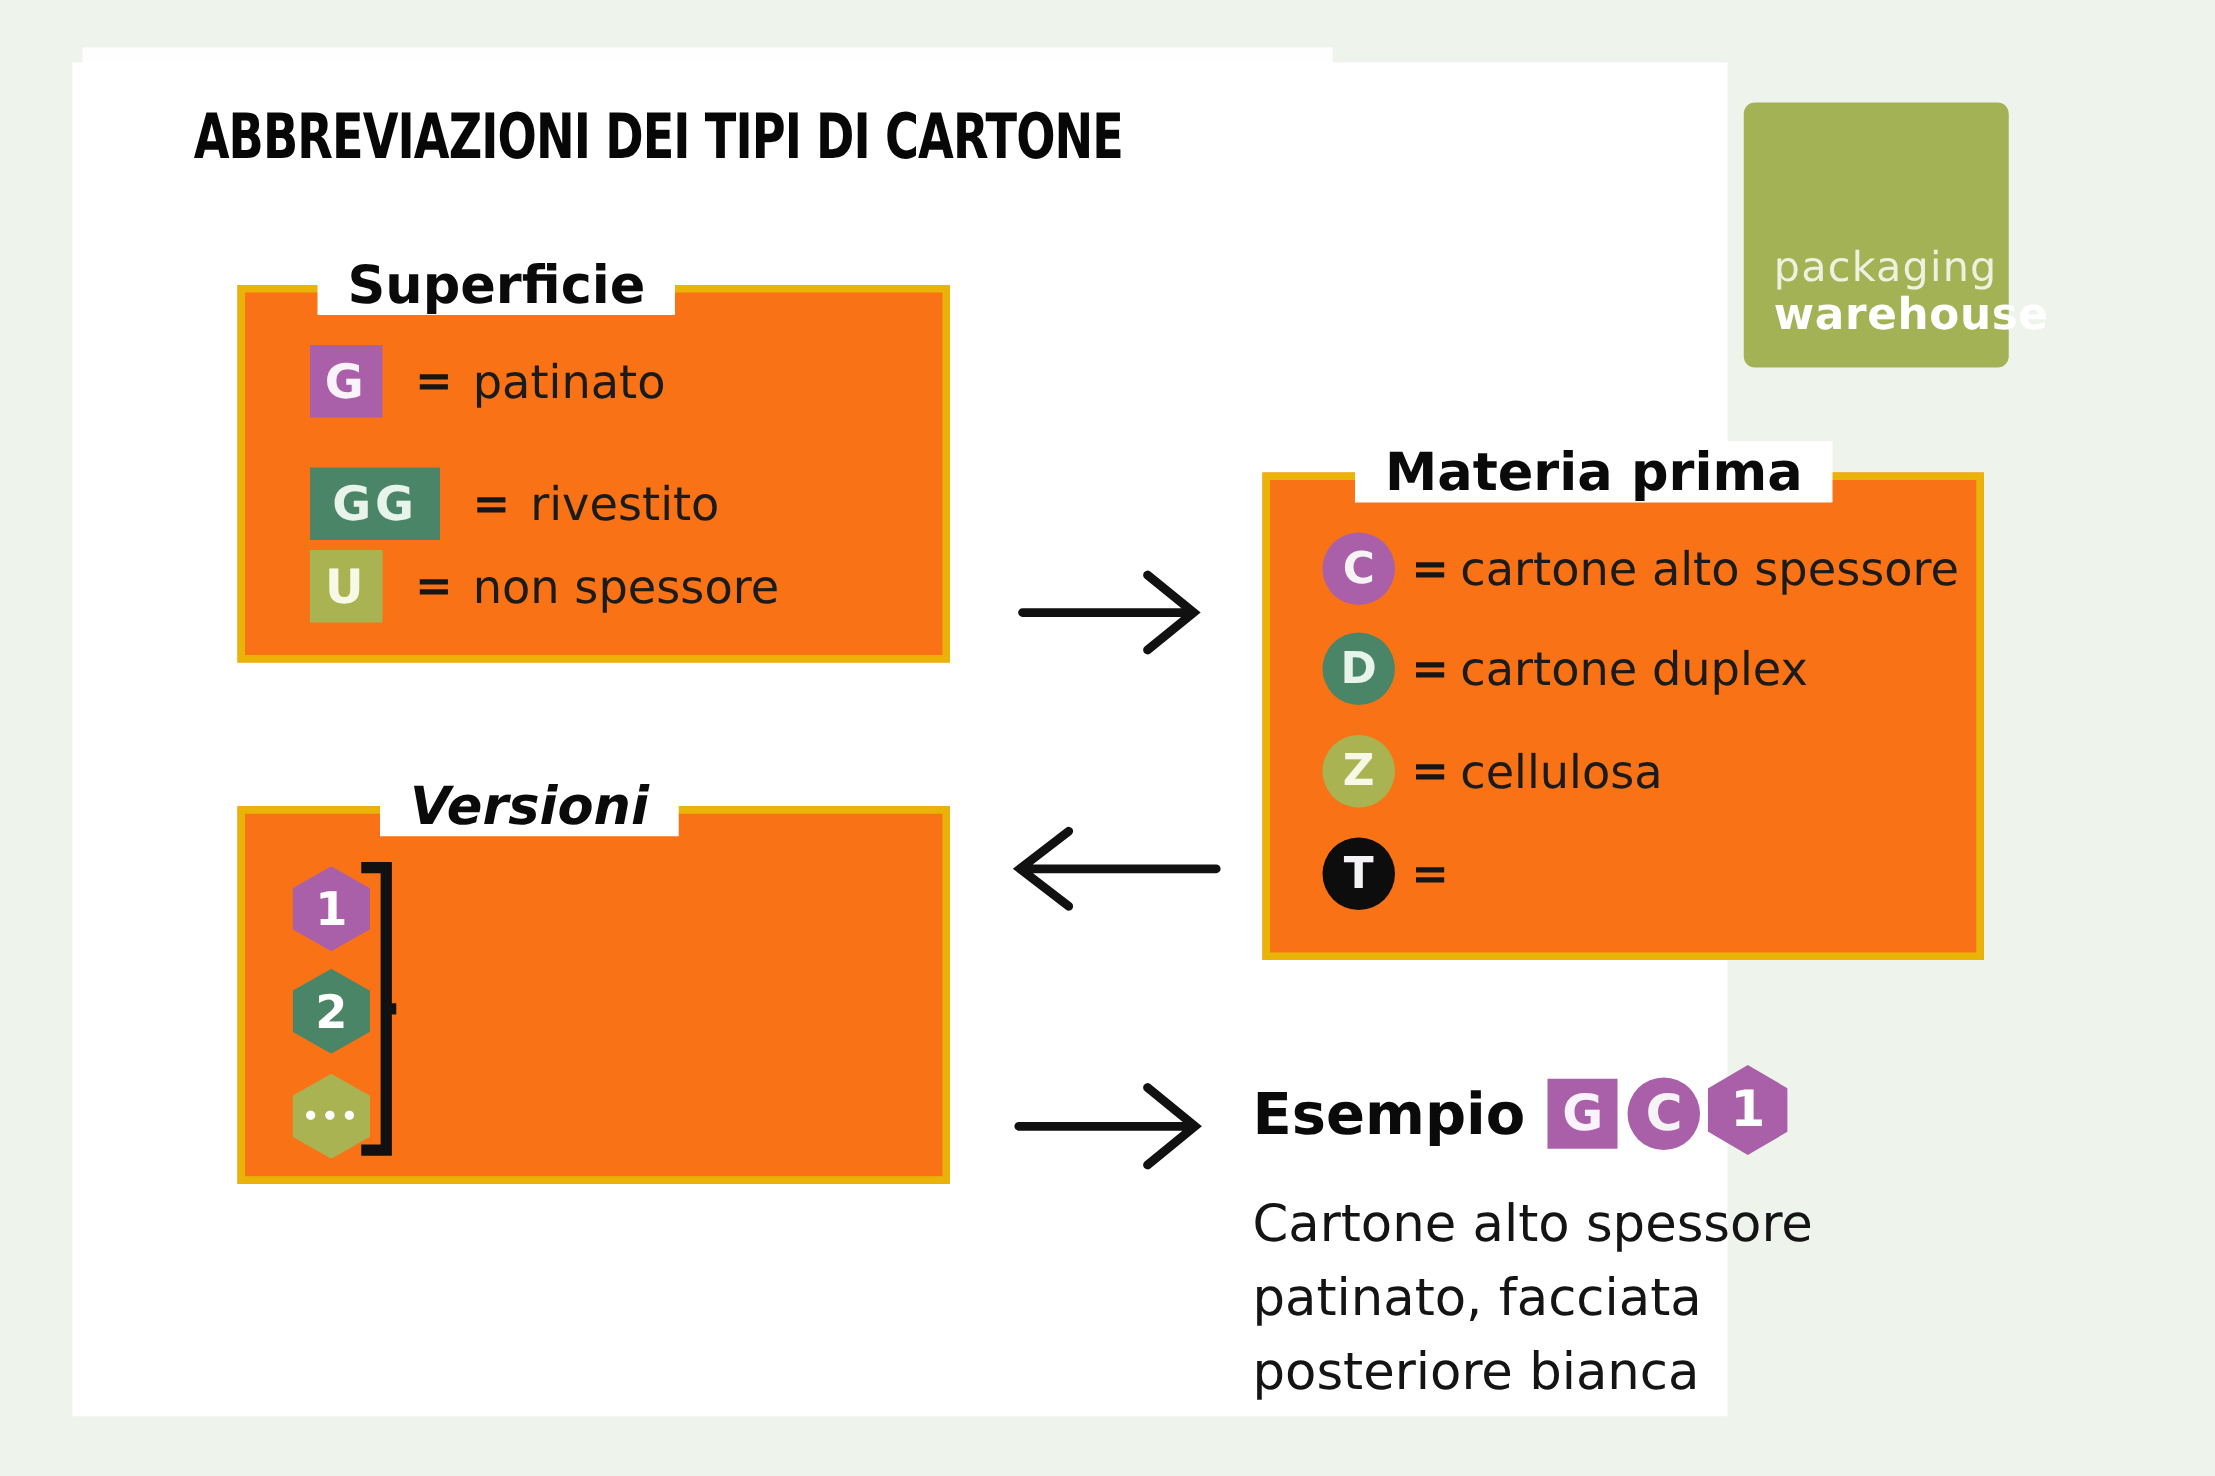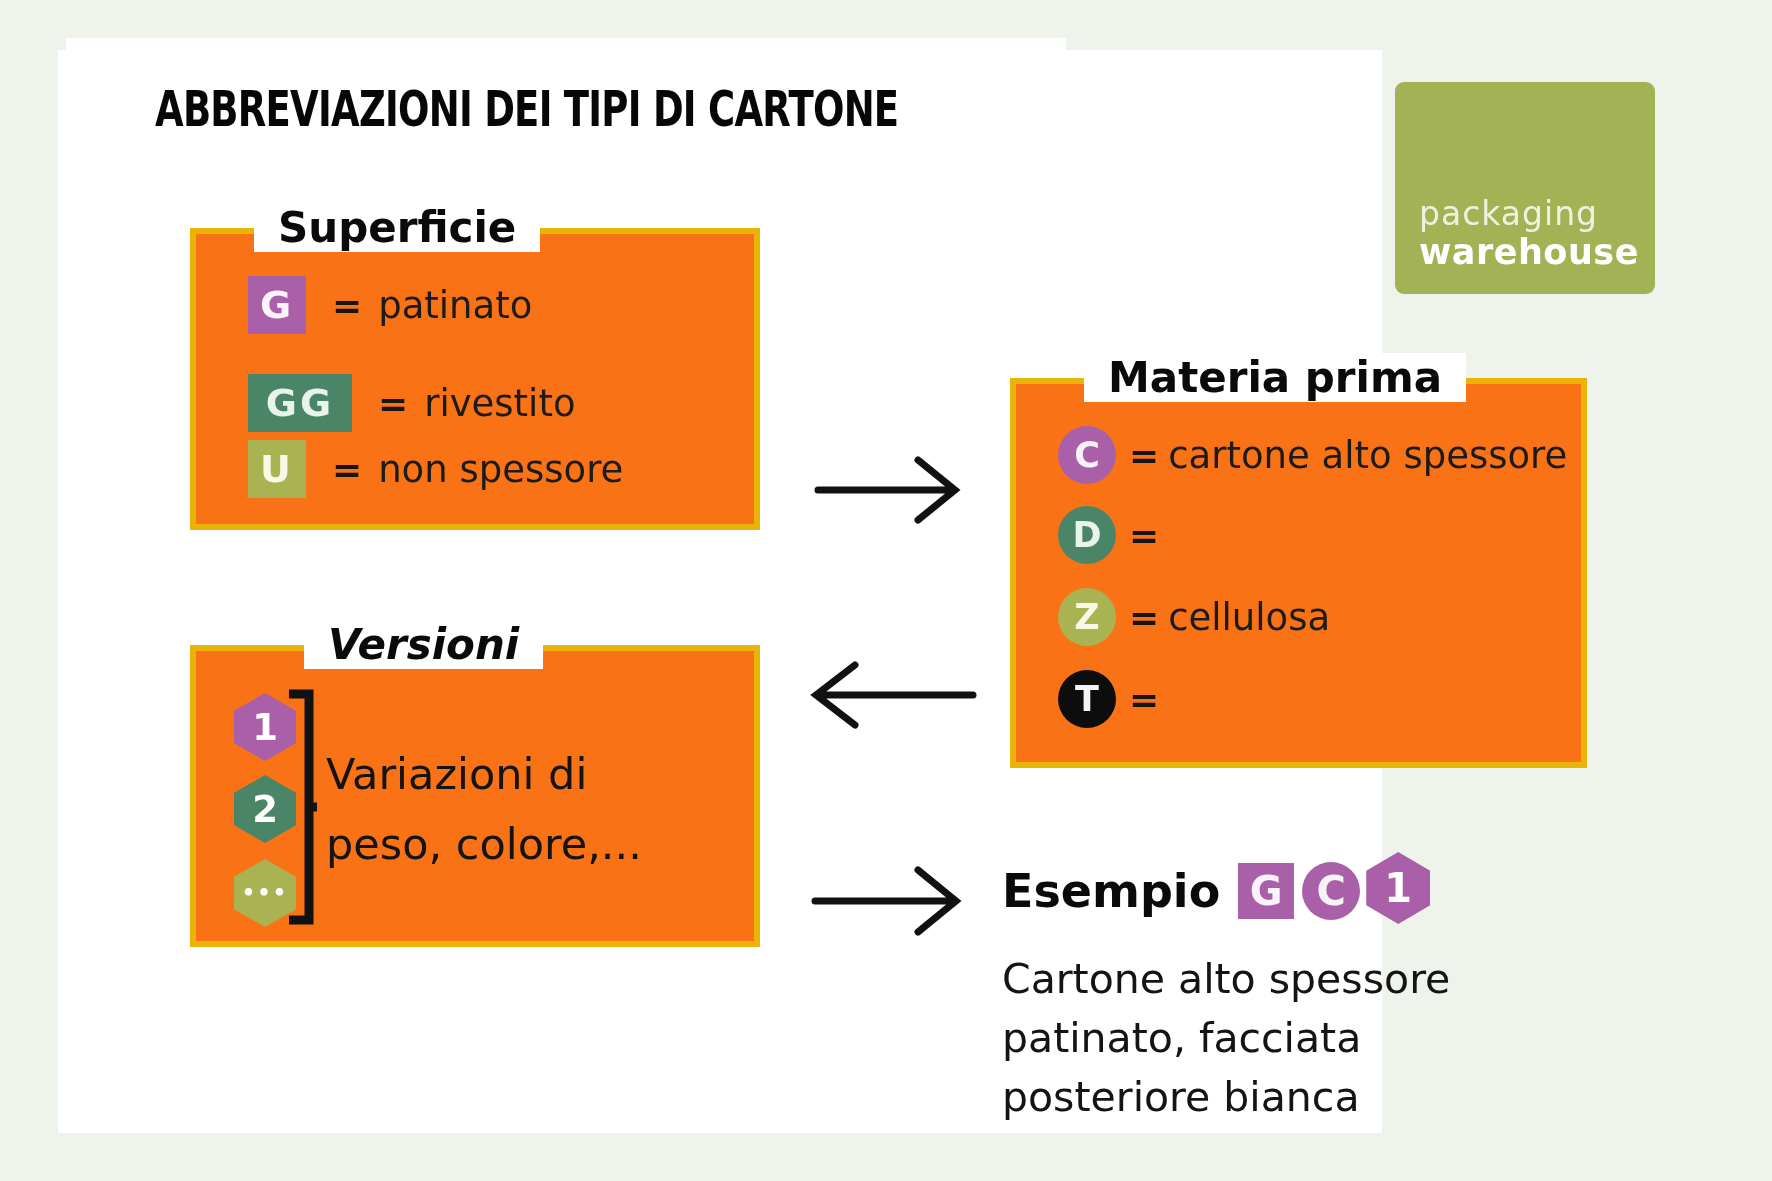--- a/index.html
+++ b/index.html
@@ -21,21 +21,21 @@
   .page-title{
     position:absolute;left:97px;top:30px;
     font-size:50px;font-weight:900;letter-spacing:-1px;
     transform:scaleX(0.74);transform-origin:left center;
     white-space:nowrap;color:#070707;
   }
 
   
   .logo{
     position:absolute;left:1337px;top:32px;width:212px;height:212px;
-    background:#a3b254;border-radius:9px;padding-left:48px;
+    background:#a3b254;border-radius:9px;
   }
   .logo-text{position:absolute;left:24px;bottom:22px;line-height:1.12;}
   .logo-line1{font-size:33px;font-weight:400;color:rgba(255,255,255,.82);letter-spacing:1px;}
   .logo-line2{font-size:35px;font-weight:700;color:#ffffff;letter-spacing:.5px;}
 
   
   .box{position:absolute;border:6px solid #eab308;background:#f97316;}
   .box-title{
     position:absolute;top:-31px;background:#fff;padding:0 24px;
     font-weight:700;font-size:42px;color:#0a0a0a;white-space:nowrap;
@@ -153,20 +153,21 @@
       <span class="box-title">Materia prima</span>
 
       <div class="row row-m0">
         <span class="badge-circle c-purple">C</span>
         <span class="eq">=</span>
         <span class="lbl">cartone alto spessore</span>
       </div>
       <div class="row row-m1">
         <span class="badge-circle c-green">D</span>
         <span class="eq">=</span>
+        <span class="lbl">cartone duplex</span>
       </div>
       <div class="row row-m2">
         <span class="badge-circle c-olive">Z</span>
         <span class="eq">=</span>
         <span class="lbl">cellulosa</span>
       </div>
       <div class="row row-m3">
         <span class="badge-circle c-black">T</span>
         <span class="eq">=</span>
       </div>
@@ -176,24 +177,20 @@
       <span class="box-title">Versioni</span>
 
       <span class="hex hex-v0 c-purple">1</span>
       <span class="hex hex-v1 c-green">2</span>
       <span class="hex hex-v2 c-olive hex-dots">•••</span>
 
       <svg class="bracket" width="34" height="236" viewBox="0 0 34 236">
         <path d="M5 5 H25 V231 H5 M25 118 H33" stroke="#111" stroke-width="9" fill="none"></path>
       </svg>
 
-      <div class="versioni-desc">
-        <div>Variazioni di</div>
-        <div>peso, colore,...</div>
-      </div>
     </section>
 
     <svg class="arrow arrow-1" width="152" height="80" viewBox="0 0 152 80">
       <path d="M5 40 H140 M105 10 L142 40 L105 70" stroke="#111" stroke-width="7" fill="none" stroke-linecap="round"></path>
     </svg>
     <svg class="arrow arrow-2" width="172" height="80" viewBox="0 0 172 80">
       <path d="M167 40 H12 M49 10 L10 40 L49 70" stroke="#111" stroke-width="7" fill="none" stroke-linecap="round"></path>
     </svg>
     <svg class="arrow arrow-3" width="156" height="82" viewBox="0 0 156 82">
       <path d="M5 41 H144 M108 10 L146 41 L108 72" stroke="#111" stroke-width="7" fill="none" stroke-linecap="round"></path>

